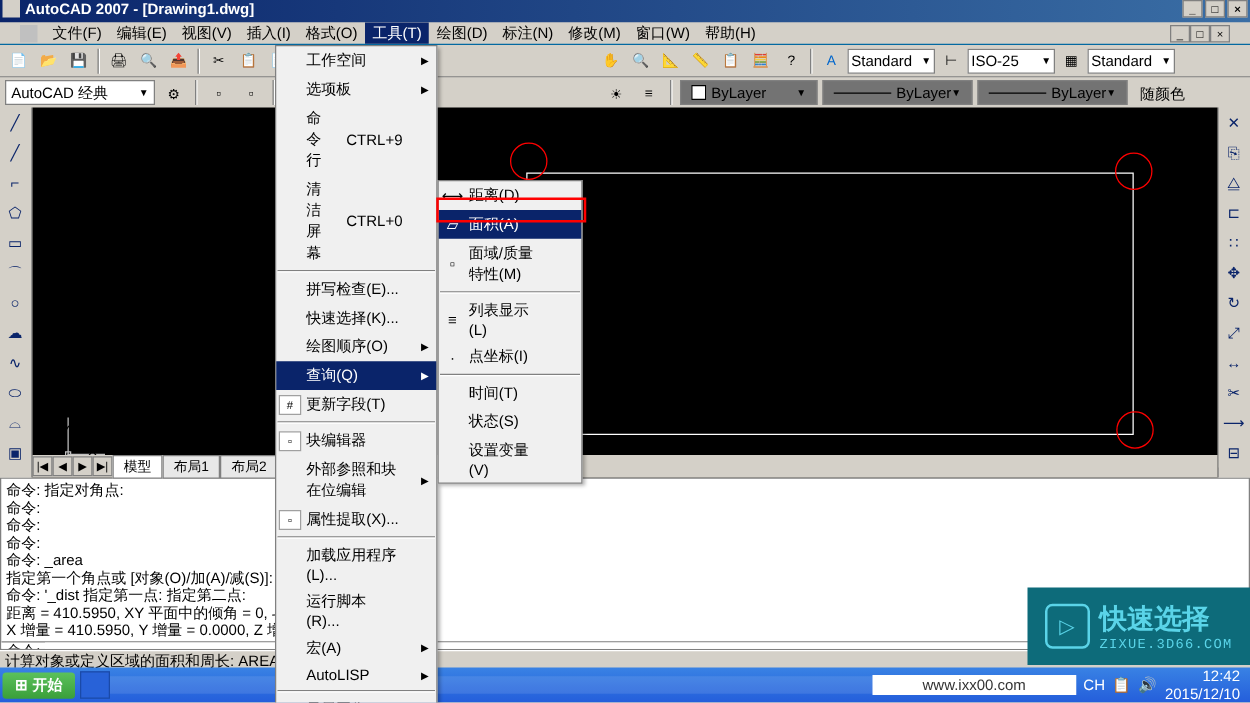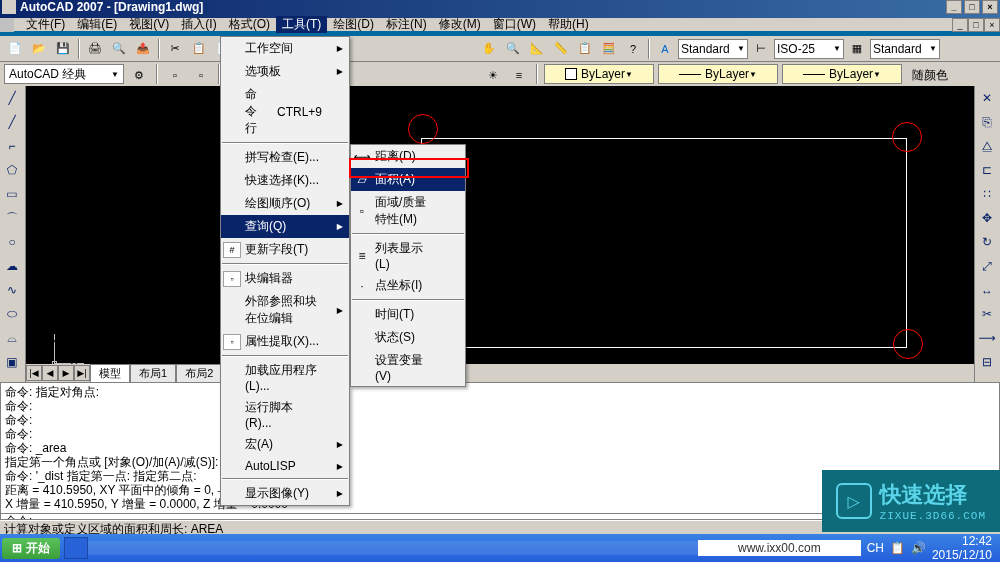--- a/index.html
+++ b/index.html
@@ -4,34 +4,34 @@
   <style>
     * { margin: 0; padding: 0; box-sizing: border-box; font-family: "SimSun", "Microsoft YaHei", sans-serif; font-size: 12px; }
     body { background: #d4d0c8; width: 1000px; height: 562px; overflow: hidden; position: relative; }
     
     .titlebar { background: linear-gradient(to right, #0a246a, #3a6ea5); color: white; height: 18px; display: flex; padding: 0 2px; font-weight: bold; }
     .titlebar-icon { width: 14px; height: 14px; background: #d4d0c8; margin-right: 4px; }
     .titlebar-spacer { flex: 1; }
     .win-btns { display: flex; gap: 2px; }
     .win-btn { width: 16px; height: 14px; background: #d4d0c8; border: 1px solid #808080; font-size: 9px; text-align: center; line-height: 12px; color: black; }
     
-    .menubar { background: #d4d0c8; height: 18px; display: flex; align-items: center; padding: 0 0; border-bottom: 5px solid #0369a1; }
+    .menubar { background: #d4d0c8; height: 18px; display: flex; align-items: center; padding: 0 16px; border-bottom: 1px solid #0369a1; }
     .menubar-icon { width: 14px; height: 14px; background: #c0c0c0; margin-right: 6px; }
     .menubar-item { padding: 0 6px; cursor: default; }
     
     .toolbar-row { background: #d4d0c8; height: 26px; display: flex; align-items: center; padding: 2px 4px; gap: 2px; border-bottom: 1px solid #808080; }
     .tb-btn { width: 22px; height: 22px; background: #d4d0c8; border: 1px solid #d4d0c8; display: flex; align-items: center; justify-content: center; font-size: 11px; }
     .tb-sep { width: 2px; height: 20px; border-left: 1px solid #808080; border-right: 1px solid white; margin: 0 2px; }
     .tb-dropdown { height: 20px; background: white; border: 1px solid #808080; padding: 0 2px; display: flex; align-items: center; position: relative; }
     .tb-dropdown::after { content: "▼"; font-size: 8px; position: absolute; right: 2px; }
     
     .workspace-row { background: #d4d0c8; height: 24px; display: flex; padding: 2px 4px; gap: 4px; }
     .ws-select { height: 20px; width: 120px; background: white; border: 1px solid #808080; padding: 0 4px; display: flex; align-items: center; }
     .ws-select::after { content: "▼"; font-size: 8px; margin-left: auto; }
-    .bylayer-box { height: 20px; background: #fef9c3; border: 1px solid #808080; padding: 0 20px; display: flex; align-items: center; min-width: 100px; }
+    .bylayer-box { height: 20px; background: #737373; border: 1px solid #808080; padding: 0 8px; display: flex; align-items: center; min-width: 100px; }
     .bylayer-box::after { content: "▼"; font-size: 8px; margin-left: auto; }
     .color-swatch { width: 12px; height: 12px; background: white; border: 1px solid black; margin-right: 4px; }
     .line-sample { flex: 1; border-top: 1px solid black; margin-right: 4px; }
     
     .main-area { position: relative; height: 296px; display: flex; }
     .left-tools { width: 26px; background: #d4d0c8; border-right: 1px solid #808080; display: flex; flex-direction: column; }
     .tool-btn { width: 24px; height: 24px; background: #d4d0c8; display: flex; align-items: center; justify-content: center; font-size: 12px; color: #0a246a; }
     .canvas { flex: 1; background: black; position: relative; }
     .right-tools { width: 26px; background: #d4d0c8; border-left: 1px solid #808080; display: flex; flex-direction: column; }
     .axis-y { position: absolute; bottom: 30px; left: 22px; }
@@ -265,20 +265,24 @@
   <div class="menu-item has-sub">
       <span>工作空间</span>
     </div>
   <div class="menu-item has-sub">
       <span>选项板</span>
     </div>
   <div class="menu-item">
       <span>命令行</span>
       <span class="menu-shortcut">CTRL+9</span>
     </div>
+  <div class="menu-item">
+      <span>清洁屏幕</span>
+      <span class="menu-shortcut">CTRL+0</span>
+    </div>
   <div class="menu-sep"></div>
   <div class="menu-item">
       <span>拼写检查(E)...</span>
     </div>
   <div class="menu-item">
       <span>快速选择(K)...</span>
     </div>
   <div class="menu-item has-sub">
       <span>绘图顺序(O)</span>
     </div>

